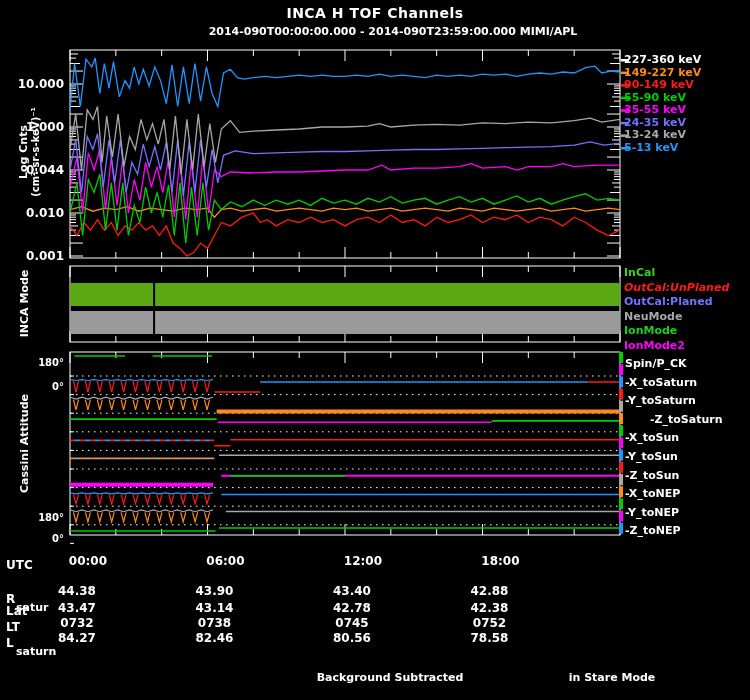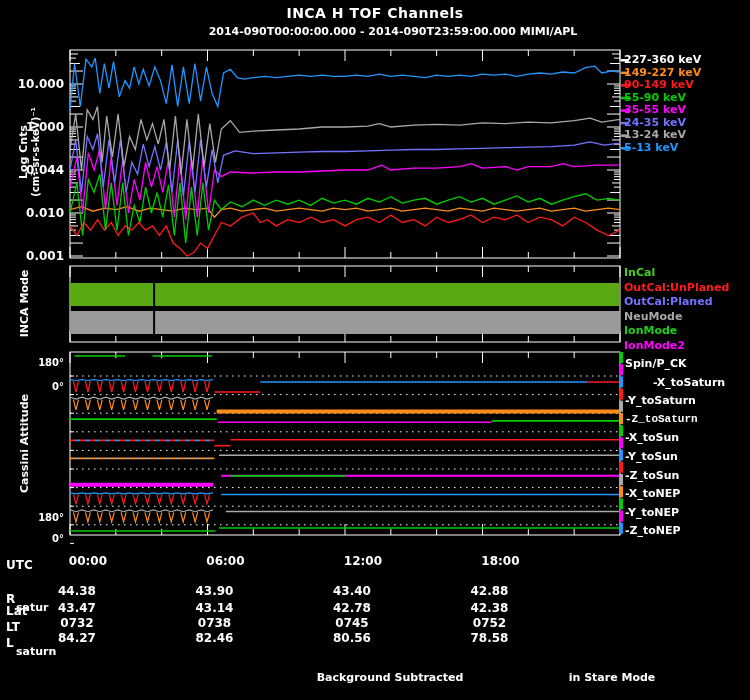--- a/index.html
+++ b/index.html
@@ -350,29 +350,29 @@
       <span class="abs ytick" style="left:0;top:249px;">0.001</span>
       <span class="abs leg" style="top:53px;color:#ffffff;">227-360 keV</span>
       <span class="abs leg" style="top:65.57px;color:#ff8c1a;">149-227 keV</span>
       <span class="abs leg" style="top:78.14px;color:#ff1a1a;">90-149 keV</span>
       <span class="abs leg" style="top:90.71000000000001px;color:#00cc00;">55-90 keV</span>
       <span class="abs leg" style="top:103.28px;color:#ff00ff;">35-55 keV</span>
       <span class="abs leg" style="top:115.85px;color:#7373ff;">24-35 keV</span>
       <span class="abs leg" style="top:128.42000000000002px;color:#a8a8a8;">13-24 keV</span>
       <span class="abs leg" style="top:140.99px;color:#2196ff;">5-13 keV</span>
       <span class="abs leg" style="top:266px;color:#44cc22;">InCal</span>
-      <span class="abs leg" style="top:280.6px;color:#ff1a1a;">OutCal:UnPlaned</span>
+      <span class="abs leg" style="top:280.6px;color:#ff1a1a;font-style:italic;">OutCal:UnPlaned</span>
       <span class="abs leg" style="top:295.2px;color:#7373ff;">OutCal:Planed</span>
       <span class="abs leg" style="top:309.8px;color:#a8a8a8;">NeuMode</span>
       <span class="abs leg" style="top:324.4px;color:#22cc22;">IonMode</span>
       <span class="abs leg" style="top:339px;color:#ff00ff;">IonMode2</span>
       <span class="abs leg-att" style="left:625px;top:357px;color:#fff;">Spin/P_CK</span>
-      <span class="abs leg-att" style="left:625px;top:375.6px;color:#fff;margin-left:28px;">-X_toSaturn</span>
+      <span class="abs leg-att" style="left:625px;top:375.6px;color:#fff;">-X_toSaturn</span>
       <span class="abs leg-att" style="left:625px;top:394.2px;color:#fff;">-Y_toSaturn</span>
-      <span class="abs leg-att" style="left:625px;top:412.8px;color:#fff;font-family:Liberation Mono, monospace;">-Z_toSaturn</span>
+      <span class="abs leg-att" style="left:650px;top:412.8px;color:#fff;">-Z_toSaturn</span>
       <span class="abs leg-att" style="left:625px;top:431.4px;color:#fff;">-X_toSun</span>
       <span class="abs leg-att" style="left:625px;top:450px;color:#fff;">-Y_toSun</span>
       <span class="abs leg-att" style="left:625px;top:468.6px;color:#fff;">-Z_toSun</span>
       <span class="abs leg-att" style="left:625px;top:487.20000000000005px;color:#fff;">-X_toNEP</span>
       <span class="abs leg-att" style="left:625px;top:505.79999999999995px;color:#fff;">-Y_toNEP</span>
       <span class="abs leg-att" style="left:625px;top:524.4px;color:#fff;">-Z_toNEP</span>
       <span class="abs degtick" style="left:0;top:357px;">180°</span>
       <span class="abs degtick" style="left:0;top:381px;">0°</span>
       <span class="abs degtick" style="left:0;top:512px;">180°</span>
       <span class="abs degtick" style="left:0;top:533px;">0°</span>

